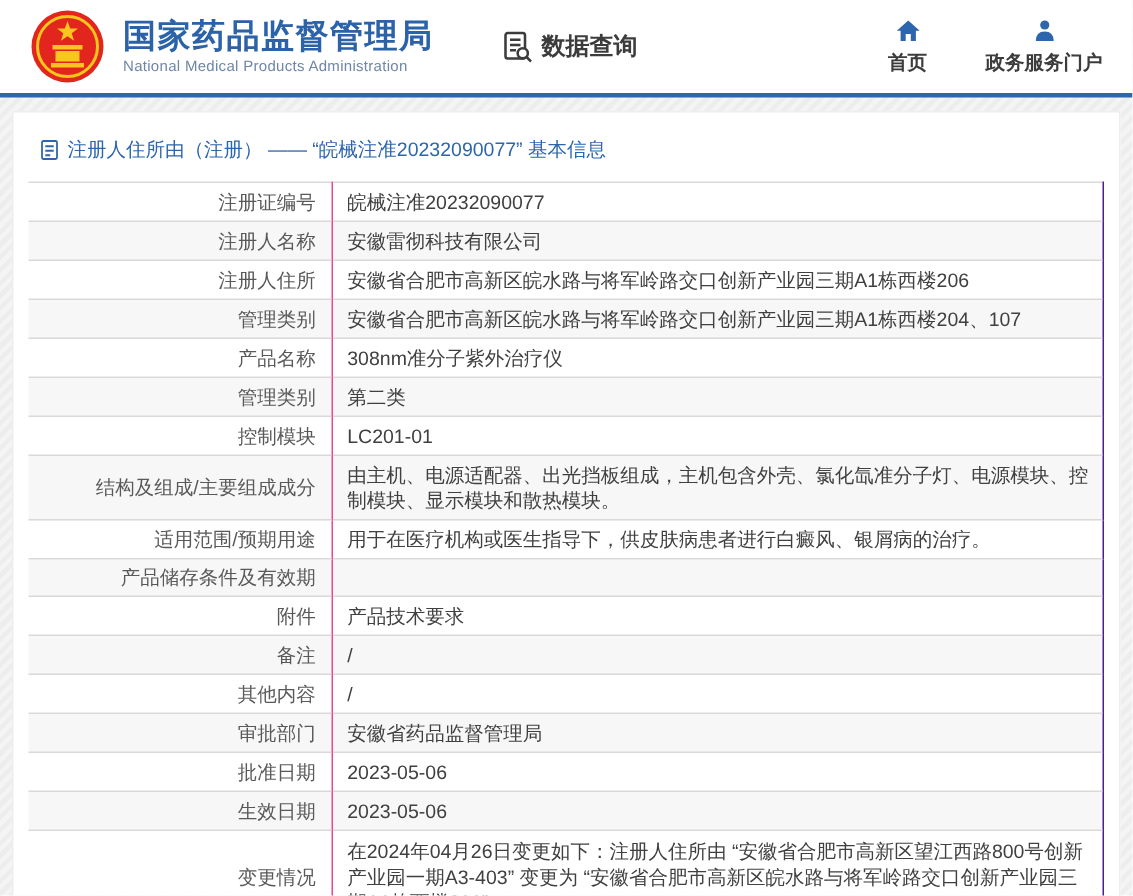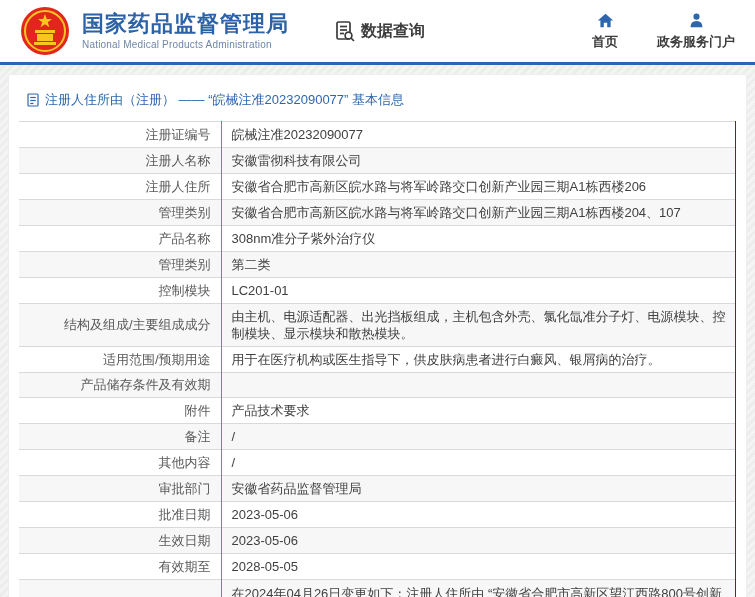--- a/index.html
+++ b/index.html
@@ -175,24 +175,20 @@
         </tr>
         <tr>
           <th>批准日期</th>
           <td>2023-05-06</td>
         </tr>
         <tr>
           <th>生效日期</th>
           <td>2023-05-06</td>
         </tr>
         <tr>
-          <th>有效期至</th>
-          <td>2028-05-05</td>
-        </tr>
-        <tr>
           <th>变更情况</th>
           <td>
             <div>在2024年04月26日变更如下：注册人住所由 “安徽省合肥市高新区望江西路800号创新产业园一期A3-403” 变更为 “安徽省合肥市高新区皖水路与将军岭路交口创新产业园三期A1栋西楼206”。</div>
           </td>
         </tr>
       </tbody>
   </table>
 </main>
 
 </body></html>

